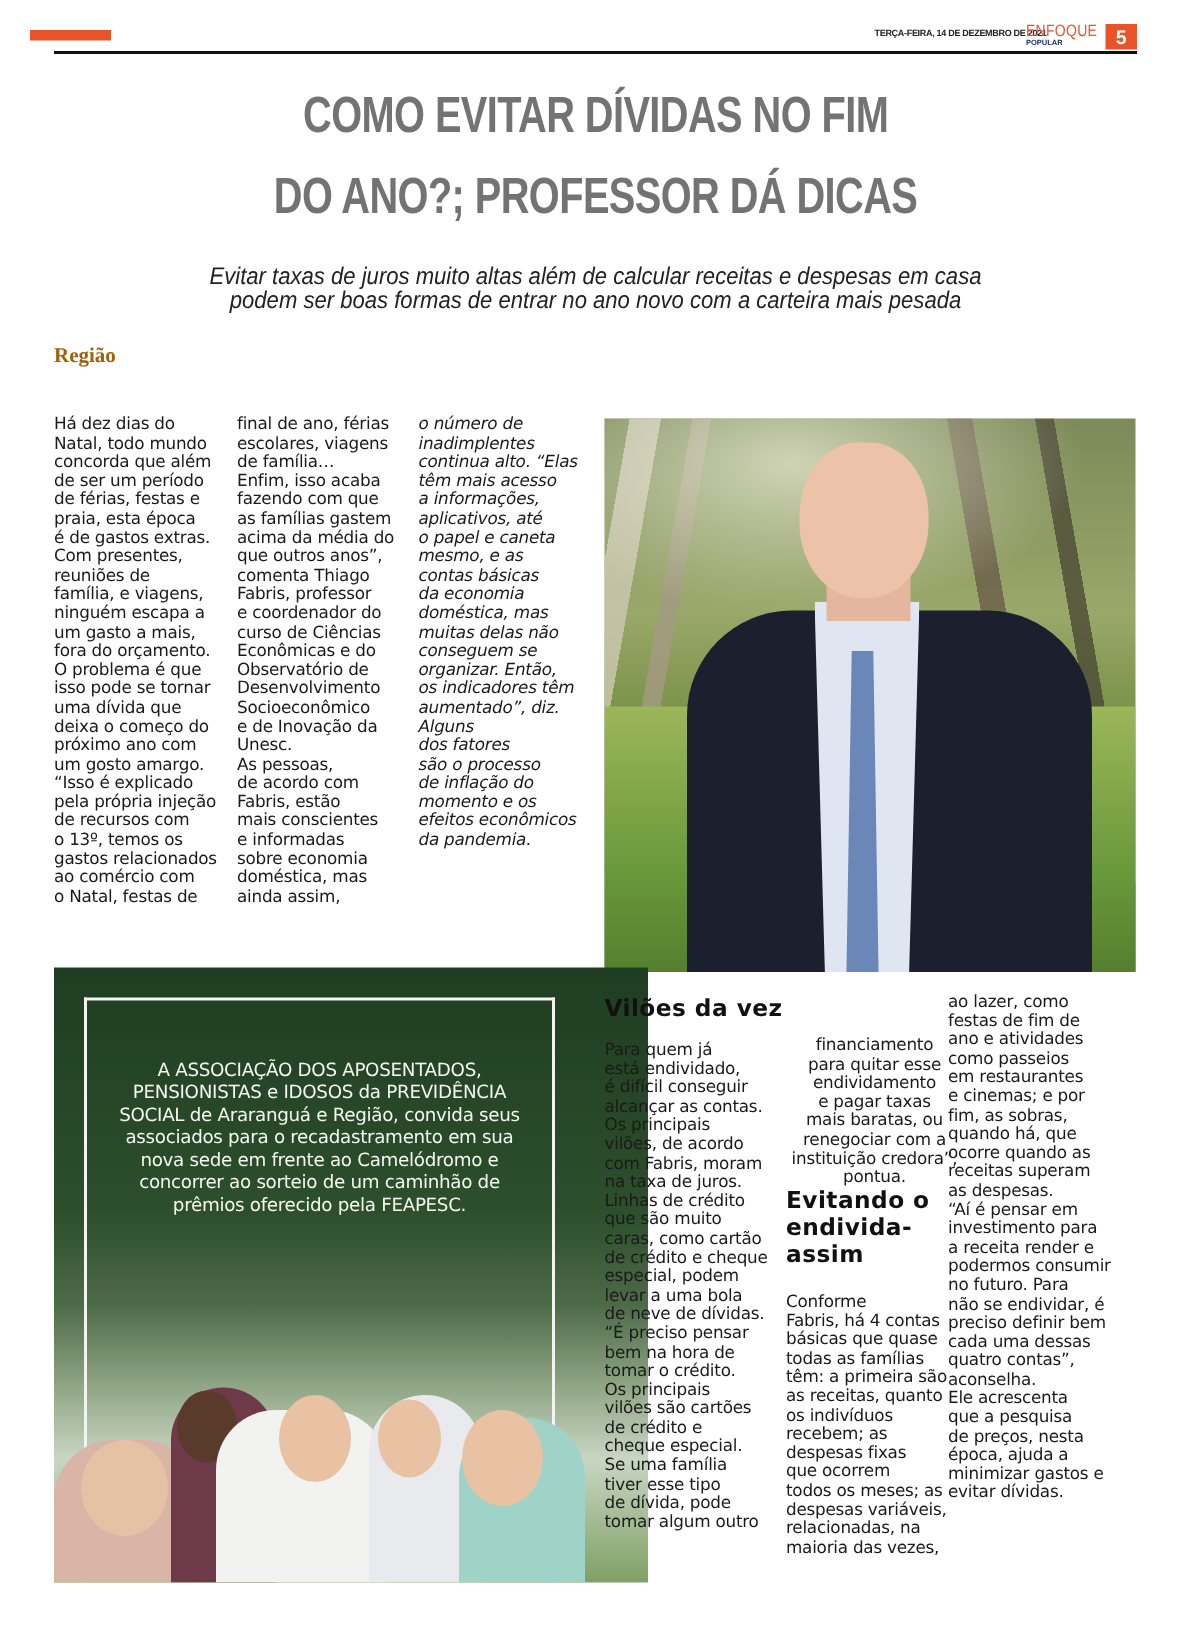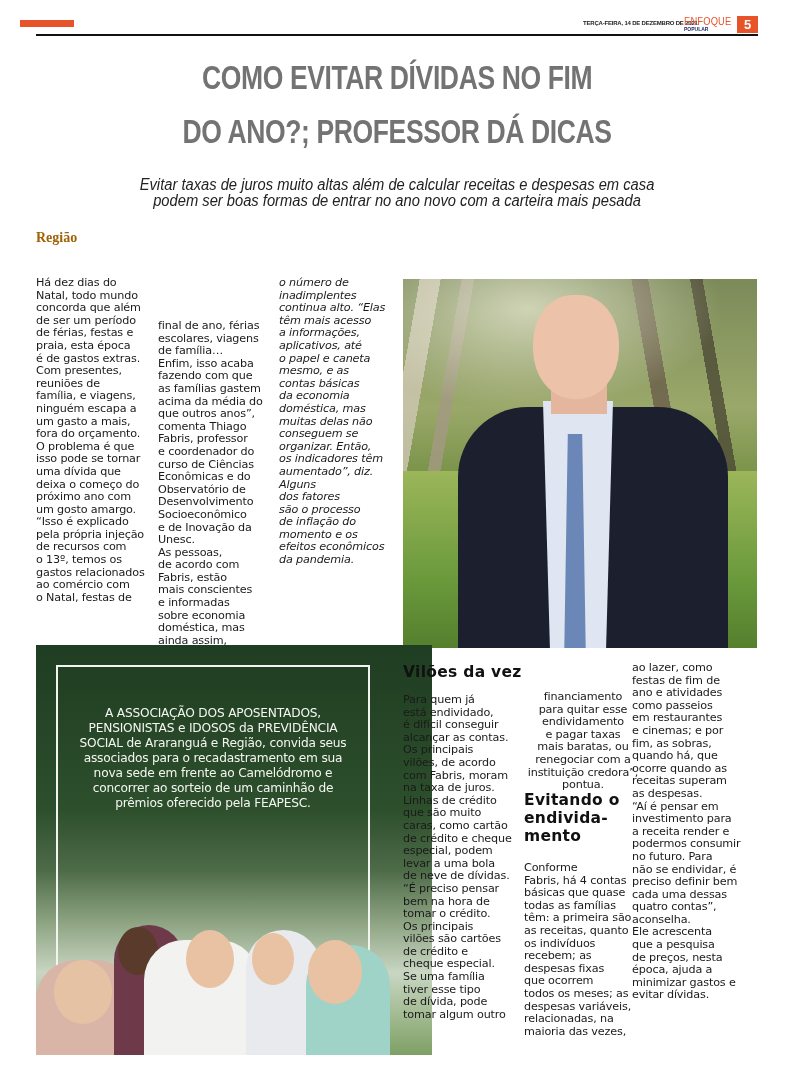--- a/index.html
+++ b/index.html
@@ -91,21 +91,21 @@
 deixa o começo do
 próximo ano com
 um gosto amargo.
 “Isso é explicado
 pela própria injeção
 de recursos com
 o 13º, temos os
 gastos relacionados
 ao comércio com
 o Natal, festas de</div>
-<div class="col" style="left:158px; top:277px; width:118px;margin-top:43px;">final de ano, férias
+<div class="col" style="left:158px; top:277px; width:118px;">final de ano, férias
 escolares, viagens
 de família…
 Enfim, isso acaba
 fazendo com que
 as famílias gastem
 acima da média do
 que outros anos”,
 comenta Thiago
 Fabris, professor
 e coordenador do
@@ -213,21 +213,21 @@
 <div class="col" style="left:524px; top:691px; width:118px;text-align:center;">financiamento
 para quitar esse
 endividamento
 e pagar taxas
 mais baratas, ou
 renegociar com a
 instituição credora”,
 pontua.</div>
 <div class="subsection" style="left:524px; top:791px;">Evitando o
 endivida-
-mento</div>
+assim</div>
 <div class="col" style="left:524px; top:862px; width:118px;">        Conforme
 Fabris, há 4 contas
 básicas que quase
 todas as famílias
 têm: a primeira são
 as receitas, quanto
 os indivíduos
 recebem; as
 despesas fixas
 que ocorrem

